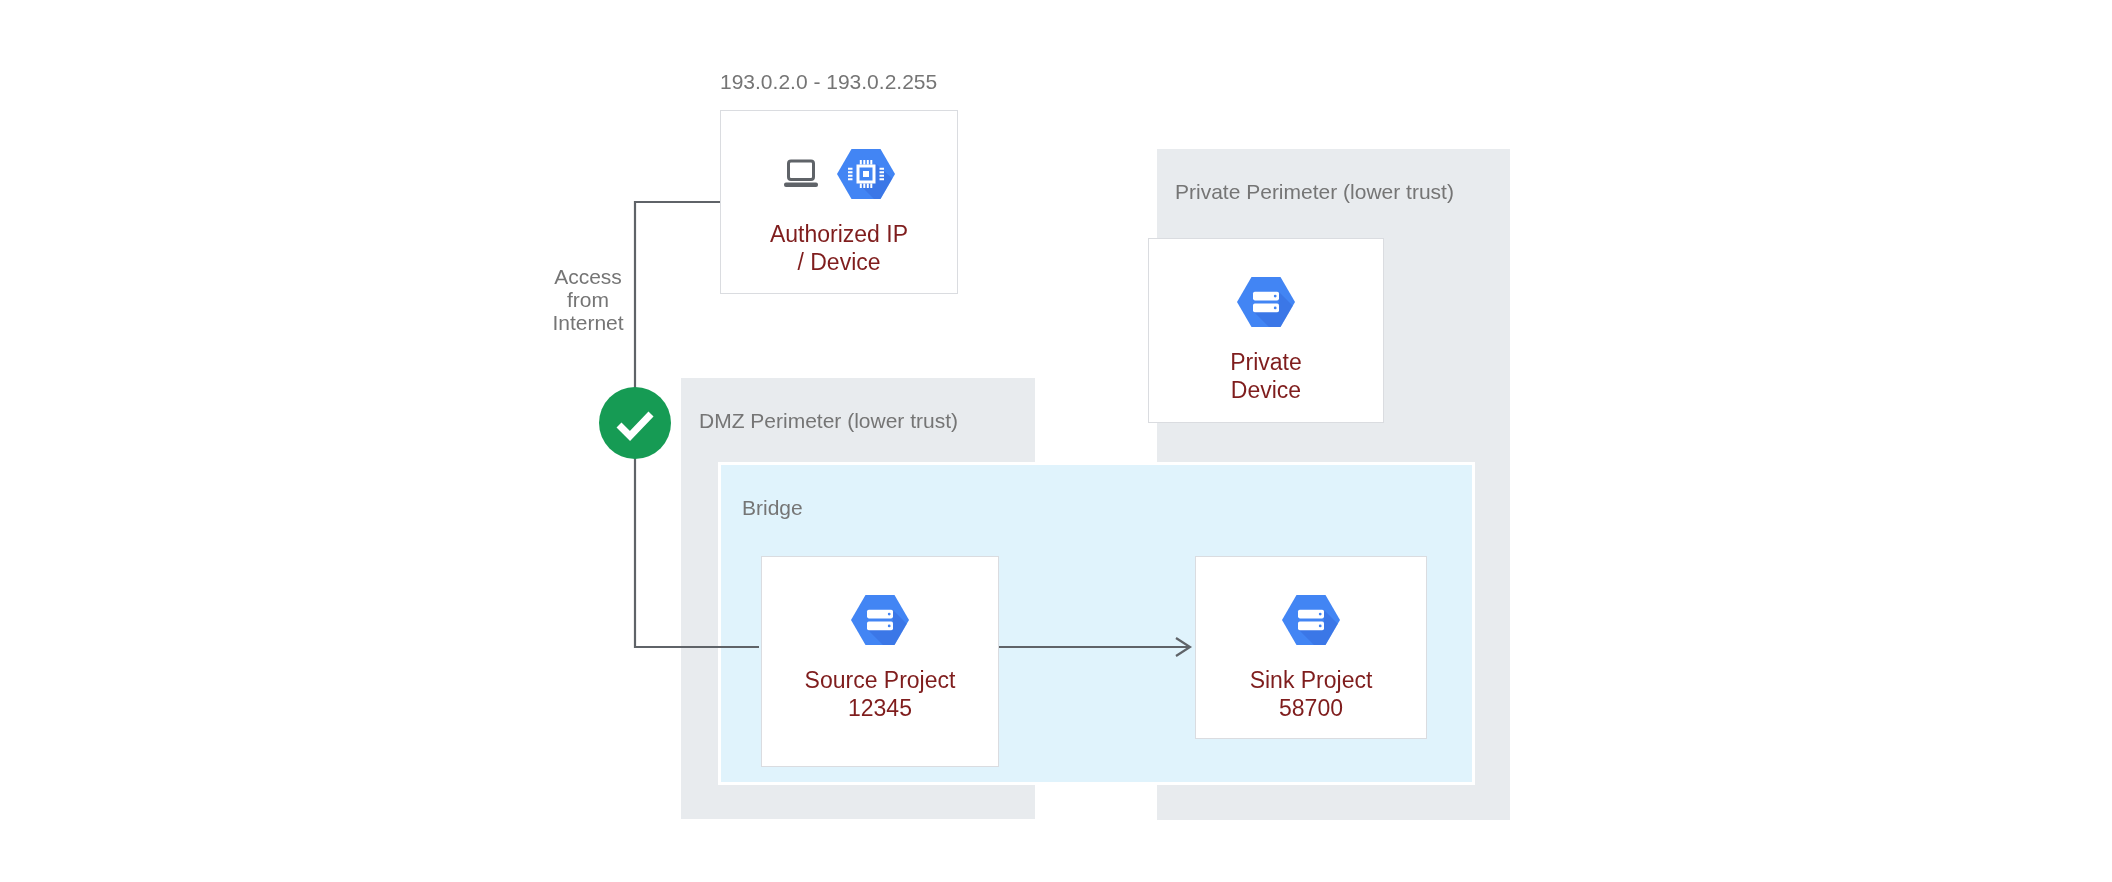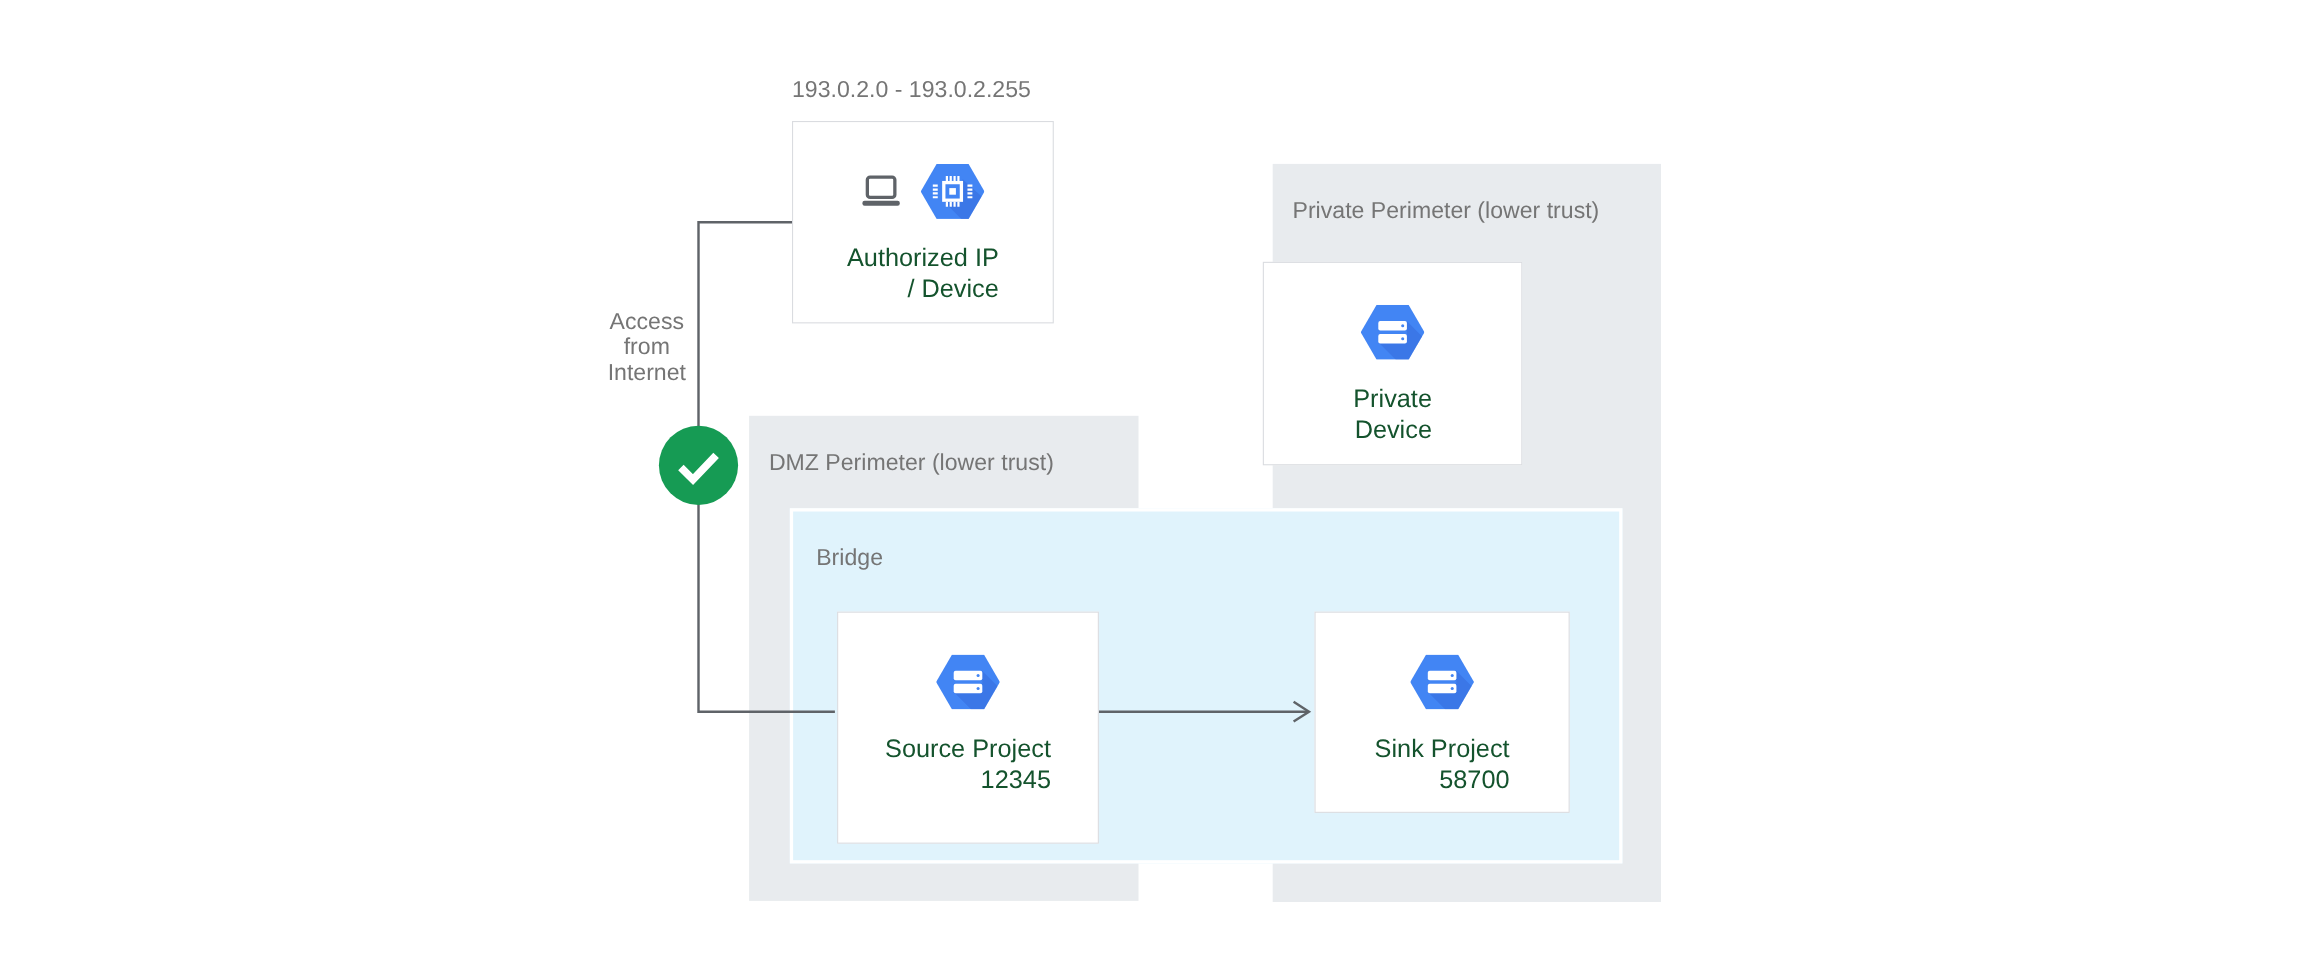--- a/index.html
+++ b/index.html
@@ -32,31 +32,31 @@
     border:1.5px solid #DADCE0;box-sizing:border-box;
     display:flex;flex-direction:column;align-items:center;
     z-index:4;
   }
   .node--authorized{left:720px;top:110px;width:238px;height:184px;}
   .node--source{left:761px;top:556px;width:238px;height:211px;}
   .node--sink{left:1195px;top:556px;width:232px;height:183px;}
   .node--privateproj{left:1148px;top:238px;width:236px;height:185px;}
   .icon-row{display:flex;align-items:center;gap:18px;margin-top:38px;height:50px;}
   .node-label{
-    margin-top:21px;font-size:23px;line-height:28px;color:#14532d;
-    text-align:right;
+    margin-top:21px;font-size:23px;line-height:28px;color:#7f1d1d;
+    text-align:center;
   }
   
   .ip-label{
     position:absolute;left:720px;top:70px;width:238px;
     text-align:left;font-size:21px;color:#757575;white-space:nowrap;
   }
   .access-label{
     position:absolute;left:533px;top:265px;width:110px;
-    text-align:center;font-size:21px;line-height:23px;color:#757575;margin-top:16px;
+    text-align:center;font-size:21px;line-height:23px;color:#757575;
   }
   
   .check{
     position:absolute;left:599px;top:387px;width:72px;height:72px;
     border-radius:50%;background:#169B54;z-index:5;
     display:flex;align-items:center;justify-content:center;
   }
 </style>
 </head>
 <body>

